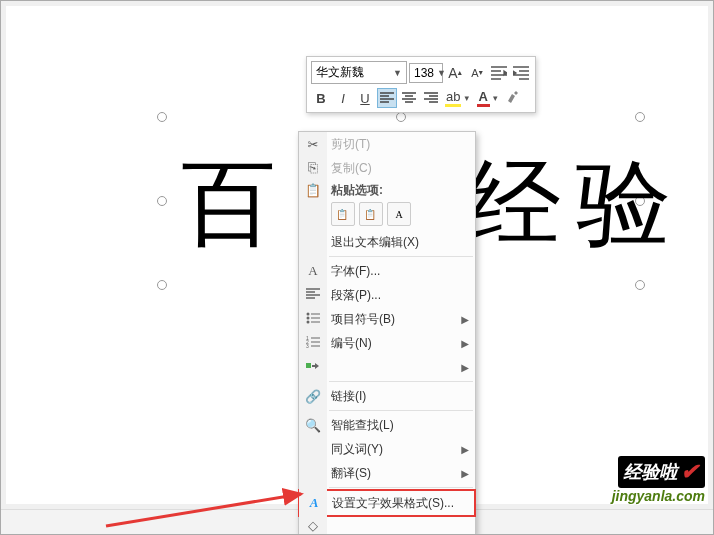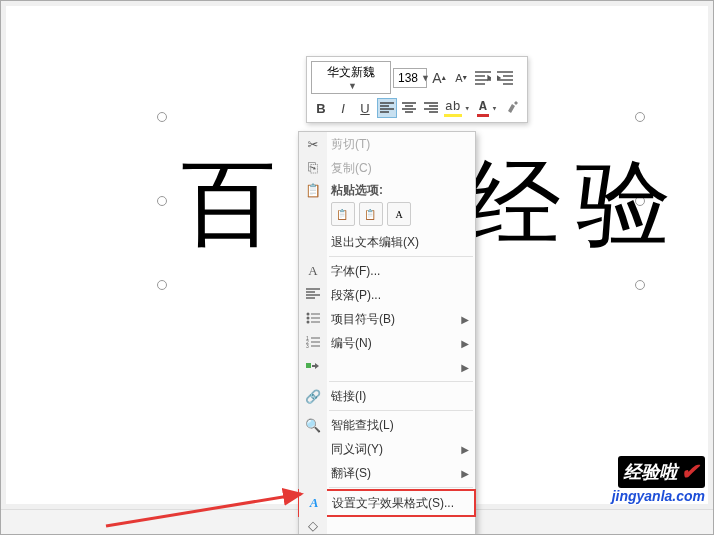--- a/index.html
+++ b/index.html
@@ -74,39 +74,39 @@
     }
     .font-select, .size-select {
       border: 1px solid #ababab;
       background: #fff;
       font-size: 12px;
       padding: 2px 4px;
       display: flex;
       align-items: center;
       justify-content: space-between;
     }
-    .font-select { width: 80px; flex-direction: column; }
+    .font-select { width: 96px; }
     .size-select { width: 34px; }
     .dd-arrow {
       font-size: 9px;
       color: #555;
       margin-left: 3px;
     }
     .tb-btn {
       width: 20px;
       height: 20px;
       display: flex;
       align-items: center;
       justify-content: center;
       cursor: pointer;
       color: #444;
       font-size: 13px;
     }
     .tb-btn.active { background: #c8e0f0; border: 1px solid #7ab6db; }
-    .tb-btn.wider { width: 28px; font-family: Liberation Mono, monospace; }
+    .tb-btn.wider { width: 28px; }
 
     
     .context-menu {
       position: absolute;
       left: 297px;
       top: 130px;
       width: 178px;
       background: #fcfcfc;
       border: 1px solid #c6c6c6;
       box-shadow: 2px 3px 6px rgba(0,0,0,0.25);
@@ -213,21 +213,21 @@
       font-size: 18px;
       padding: 3px 6px;
       border-radius: 3px;
       display: inline-flex;
       align-items: center;
       font-style: italic;
       margin-left: 40px;
     }
     .wm-check { color: #d32f2f; font-size: 22px; margin-left: 3px; }
     .wm-sub {
-      color: #1d4ed8;
+      color: #4d7c0f;
       font-style: italic;
       font-size: 14px;
       font-weight: bold;
       text-shadow: 1px 1px 0 #fff;
     }
   </style>
 </head>
 <body>
 
 <div class="canvas">

